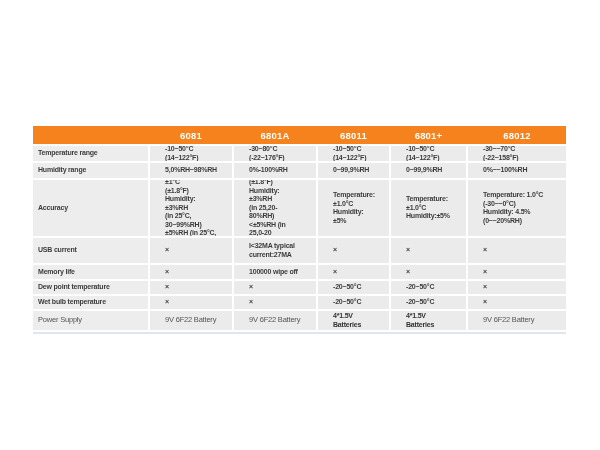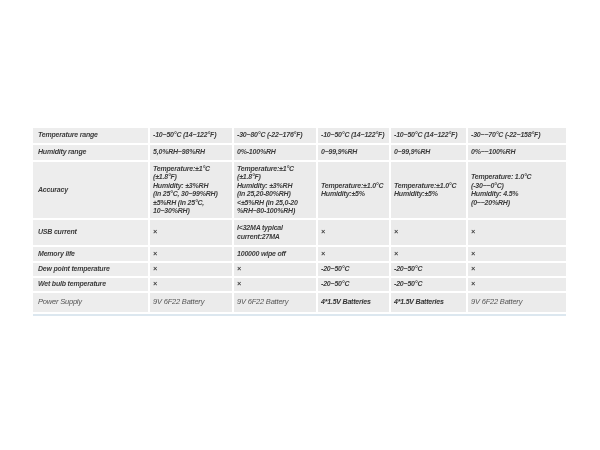--- a/index.html
+++ b/index.html
@@ -29,40 +29,47 @@
     margin-top:2px;
     display:grid;
     grid-template-columns:115px 82px 82px 71px 75px 98px;
     grid-template-rows:15px 15px 56px 25px 14px 13px 13px 19px;
     gap:2px;
     background:#ffffff;
   }
   .cell{
     background:#EBEBEB;
     display:flex;align-items:center;
-    padding:0 3px;
+    padding:0 15px;
     font-size:7px;line-height:8.5px;font-weight:700;
     letter-spacing:-0.2px;
     color:#3C3C3C;
     white-space:pre-line;
     overflow:hidden;
     text-align:left;
-    font-style:italic;
   }
   .cell.label{padding-left:5px;background:#EDEDED;}
   .cell.reg{font-weight:400;color:#555555;font-size:7.5px;}
   .cell.battnum{font-weight:700;color:#333333;}
   .bottom-edge{height:2px;background:#DCE7EF;margin-top:2px;}
 </style>
 </head>
 <body>
 
 <div class="canvas">
   <div class="spec-table">
 
+    <div class="hdr">
+      <div class="hcell"></div>
+      <div class="hcell">6081</div>
+      <div class="hcell">6801A</div>
+      <div class="hcell">68011</div>
+      <div class="hcell">6801+</div>
+      <div class="hcell">68012</div>
+    </div>
 
     <div class="tbody">
 
       <div class="cell label">Temperature range</div>
       <div class="cell">-10~50°C (14~122°F)</div>
       <div class="cell">-30~80°C (-22~176°F)</div>
       <div class="cell">-10~50°C (14~122°F)</div>
       <div class="cell">-10~50°C (14~122°F)</div>
       <div class="cell">-30~~70°C (-22~158°F)</div>
 

